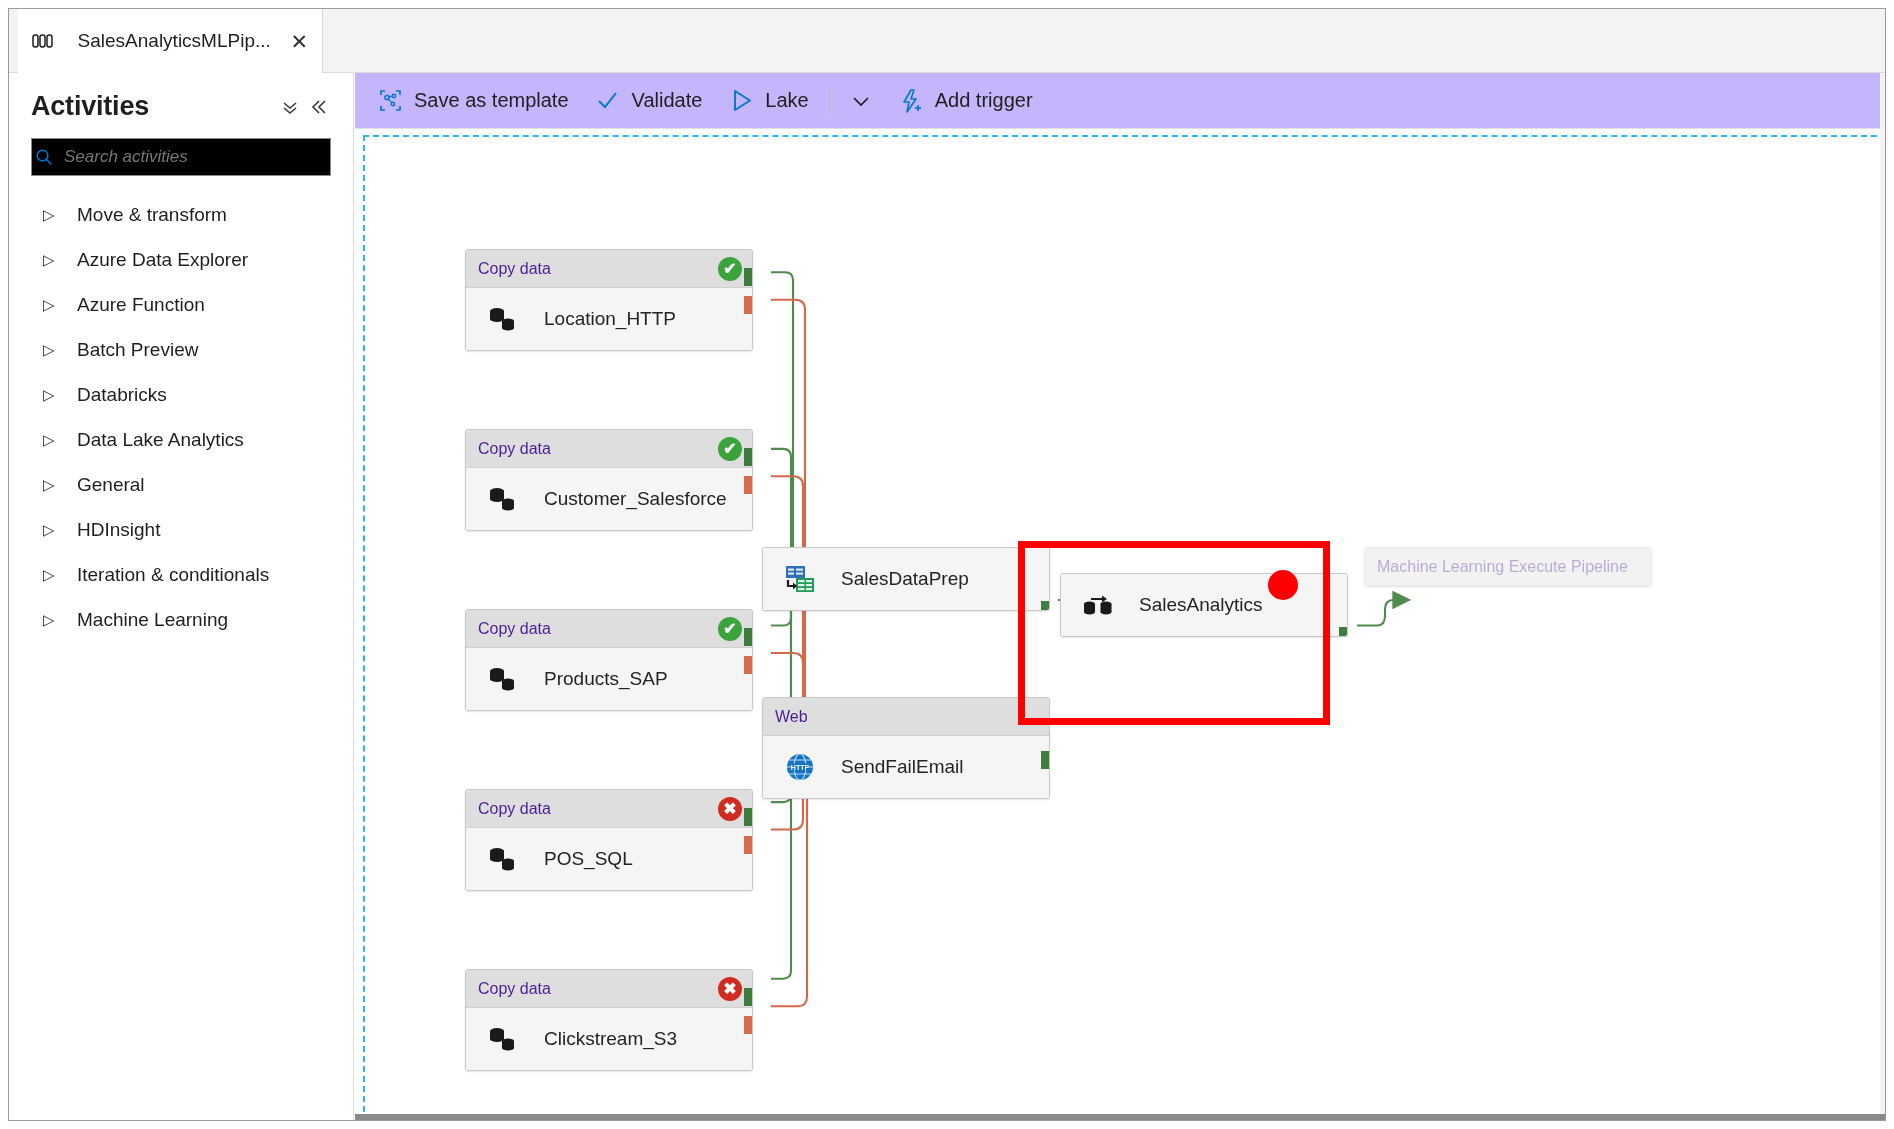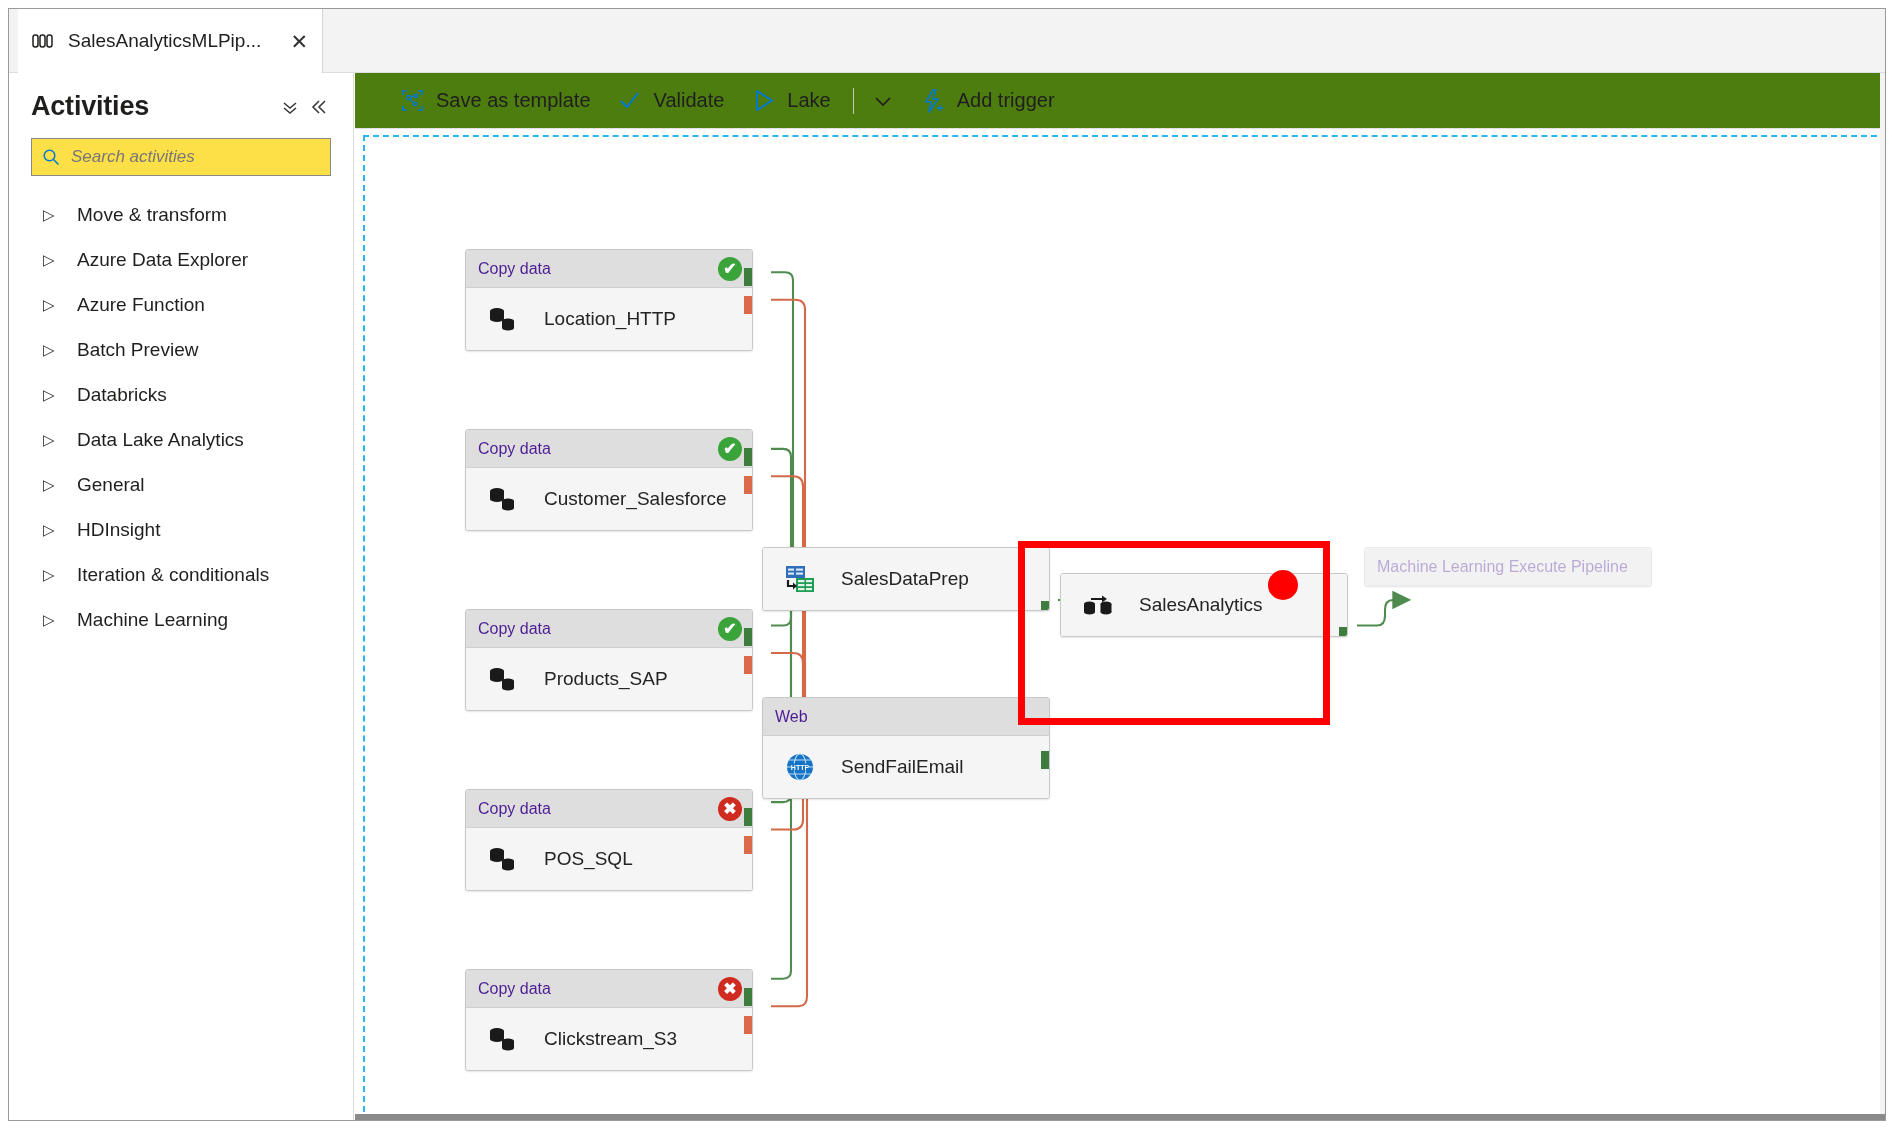--- a/index.html
+++ b/index.html
@@ -43,20 +43,21 @@
     flex: 0 0 auto;
     position: relative;
   }
   .tab-pipeline-icon svg { display: block; }
   .tab-title {
     font-size: 19px;
     color: #201f1e;
     white-space: nowrap;
     overflow: hidden;
     flex: 1 1 auto;
+    text-align: center;
   }
   .tab-close {
     font-size: 21px;
     color: #333;
     line-height: 1;
     margin-left: 10px;
     cursor: pointer;
     font-family: "Liberation Sans", sans-serif;
   }
 
@@ -85,22 +86,22 @@
     color: #3b3a39;
     font-size: 19px;
     cursor: pointer;
     margin-left: 2px;
   }
   #search-wrap {
     margin: 12px 22px 0 22px;
     height: 38px;
     border: 1px solid #8a8886;
     display: flex; align-items: center;
-    padding: 0 9px;
-    background: #fde047;
+    padding: 0 2px;
+    background: #000000;
   }
   #search-icon {
     width: 20px; height: 20px;
     margin-right: 8px;
     flex: 0 0 auto;
     color: #0078d4;
   }
   #search-input {
     border: none; outline: none;
     font-size: 17px;
@@ -129,24 +130,24 @@
   .act-label {
     font-size: 19px;
     color: #201f1e;
   }
 
   
   #toolbar {
     position: absolute;
     left: 346px; top: 64px;
     width: calc(100% - 346px); height: 56px;
-    background: #4d7c0f;
+    background: #c4b5fd;
     border-bottom: 1px solid #e1e1e1;
     display: flex; align-items: center;
-    padding-left: 34px;
+    padding-left: 12px;
   }
   .tb-btn {
     display: flex; align-items: center;
     height: 40px;
     padding: 0 10px;
     margin-right: 6px;
     cursor: pointer;
     white-space: nowrap;
   }
   .tb-ico {

